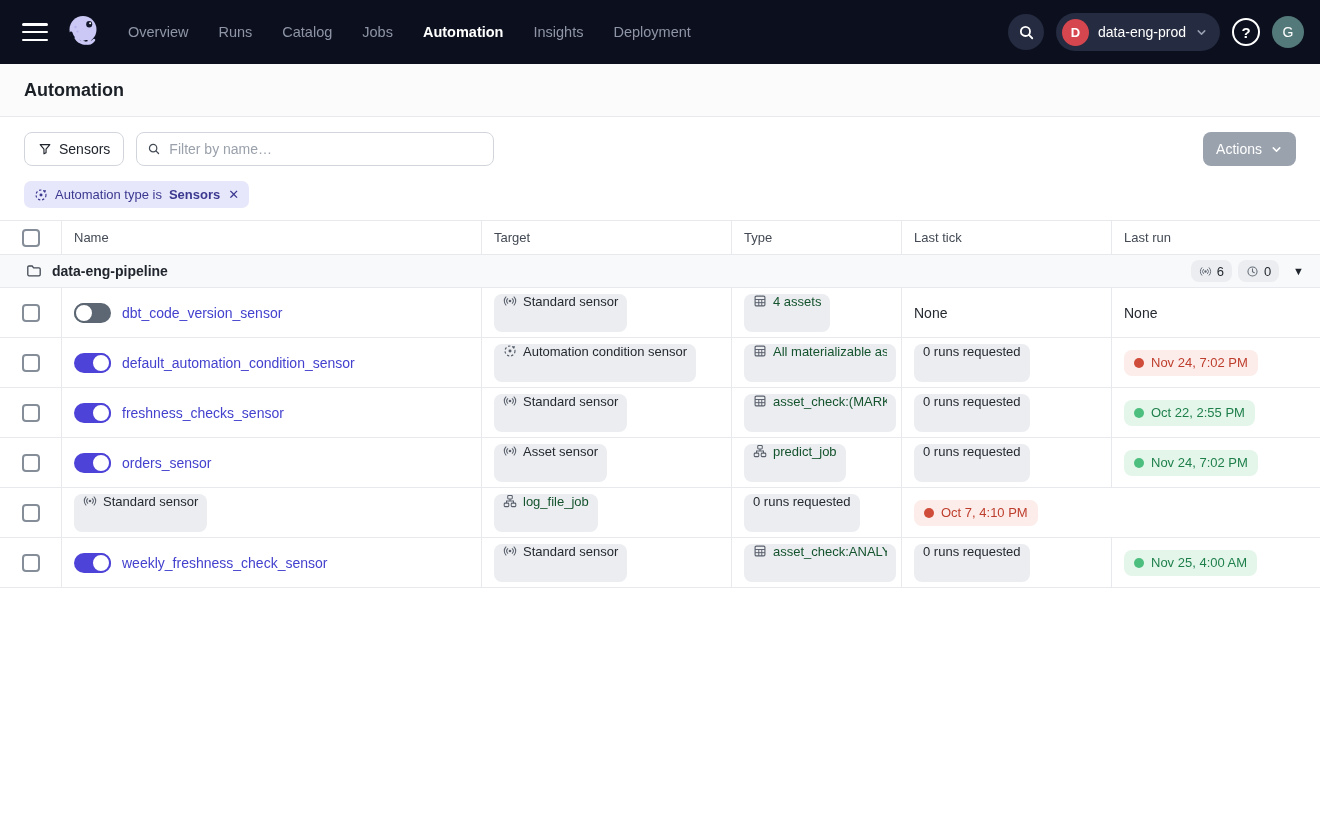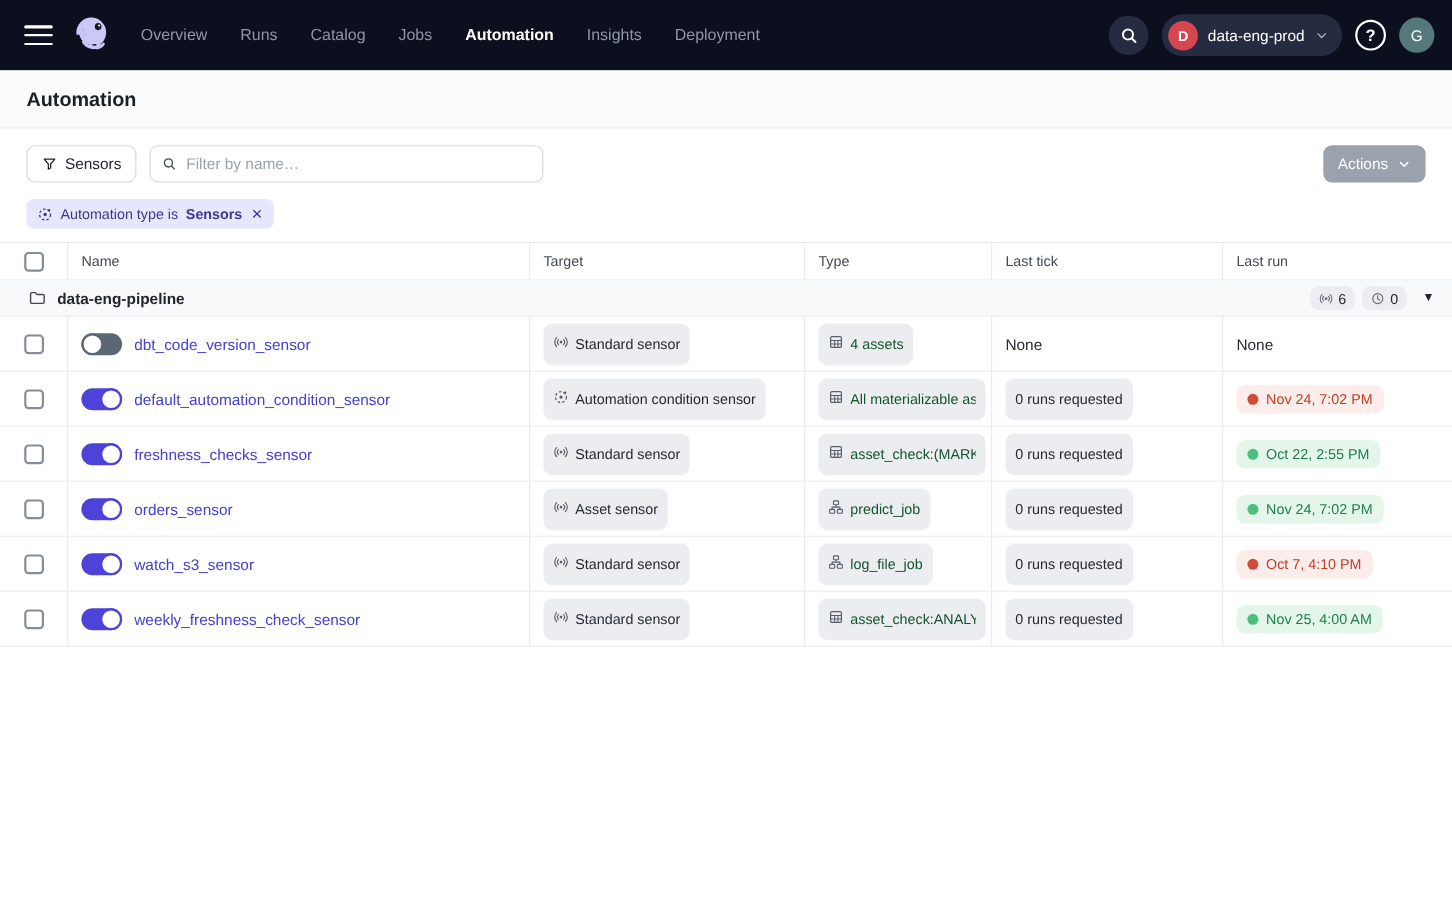--- a/index.html
+++ b/index.html
@@ -62,21 +62,21 @@
 
   .toggle { width:37px; height:20px; border-radius:10px; position:relative; cursor:pointer; flex:none; }
   .toggle.on { background:#4E43D8; }
   .toggle.off { background:#5C6773; }
   .toggle .knob { position:absolute; top:0; width:20px; height:20px; border-radius:50%; background:#fff; }
   .toggle.on .knob { right:0; border:2px solid #4E43D8; }
   .toggle.off .knob { left:0; border:2px solid #5C6773; }
 
   .name-link { margin-left:11px; font-size:14px; color:#4341CE; text-decoration:none; cursor:pointer; white-space:nowrap; }
 
-  .tag { display:inline-flex; align-items:center; gap:6px; height:38px; padding:0 9px; border-radius:8px; background:#EBEDF0; font-size:13px; color:#252A31; white-space:nowrap; }
+  .tag { display:inline-flex; gap:6px; height:38px; padding:0 9px; border-radius:8px; background:#EBEDF0; font-size:13px; color:#252A31; white-space:nowrap; }
   .tag svg { color:#59606C; flex:none; }
   .tag.link { color:#14532d; cursor:pointer; max-width:152px; overflow:hidden; }
   .tag.link .clip { overflow:hidden; white-space:nowrap; }
 
   .plain { font-size:14px; color:#252A31; }
 
   .runpill { display:inline-flex; align-items:center; gap:7px; height:26px; padding:0 10px; border-radius:8px; font-size:13px; cursor:pointer; white-space:nowrap; }
   .runpill .dot { width:10px; height:10px; border-radius:50%; flex:none; }
   .runpill.success { background:#E4F6EA; color:#1E7F4B; }
   .runpill.success .dot { background:#4CBE7E; }
@@ -357,26 +357,20 @@
           <span class="dot"></span>
           <span>Nov 24, 7:02 PM</span>
         </span>
       </div>
     </div>
     <div class="trow">
       <div class="cell cb-cell">
         <div class="checkbox"></div>
       </div>
       <div class="cell">
-        <div class="toggle on">
-          <div class="knob"></div>
-        </div>
-        <a class="name-link">watch_s3_sensor</a>
-      </div>
-      <div class="cell">
         <span class="tag">
           <span><svg viewBox="0 0 16 16" width="14" height="14">
               <circle cx="8" cy="8" r="1.5" fill="currentColor"></circle>
               <path d="M5.4 5.4a3.7 3.7 0 0 0 0 5.2M10.6 5.4a3.7 3.7 0 0 1 0 5.2M3.4 3.4a6.5 6.5 0 0 0 0 9.2M12.6 3.4a6.5 6.5 0 0 1 0 9.2" stroke="currentColor" stroke-width="1.2" fill="none" stroke-linecap="round"></path>
             </svg></span>
           <span>Standard sensor</span>
         </span>
       </div>
       <div class="cell">
         <span class="tag link">

